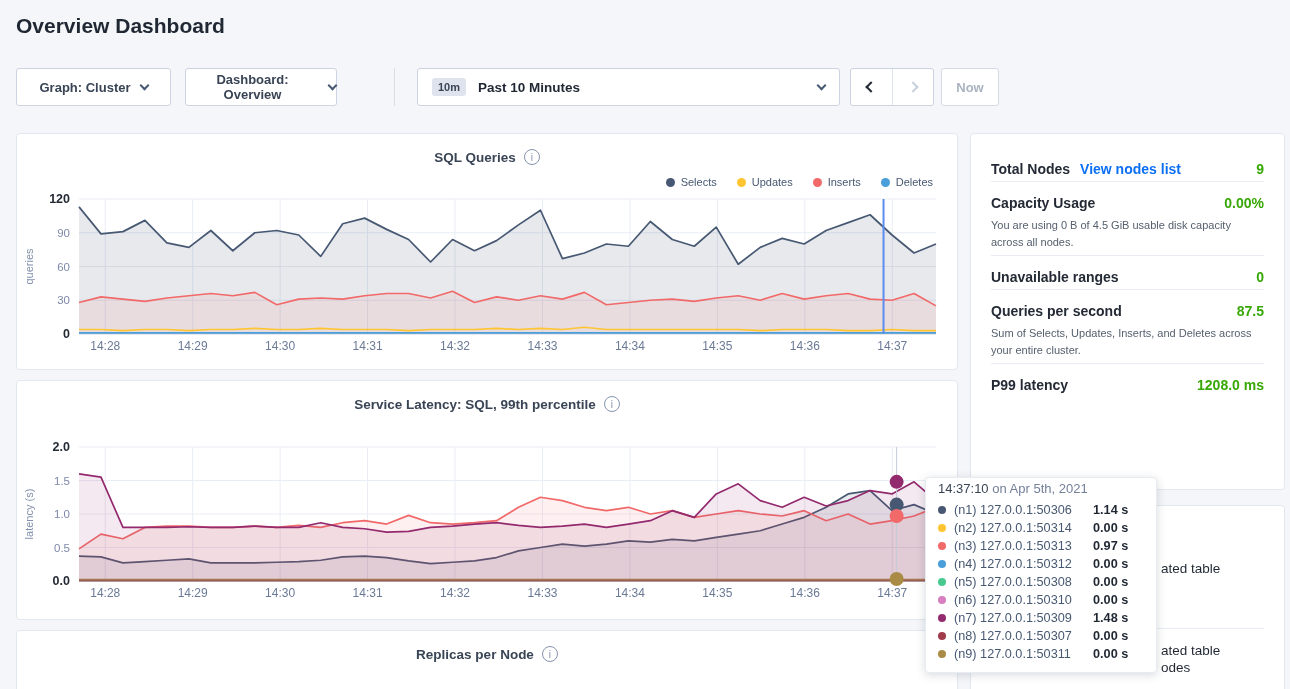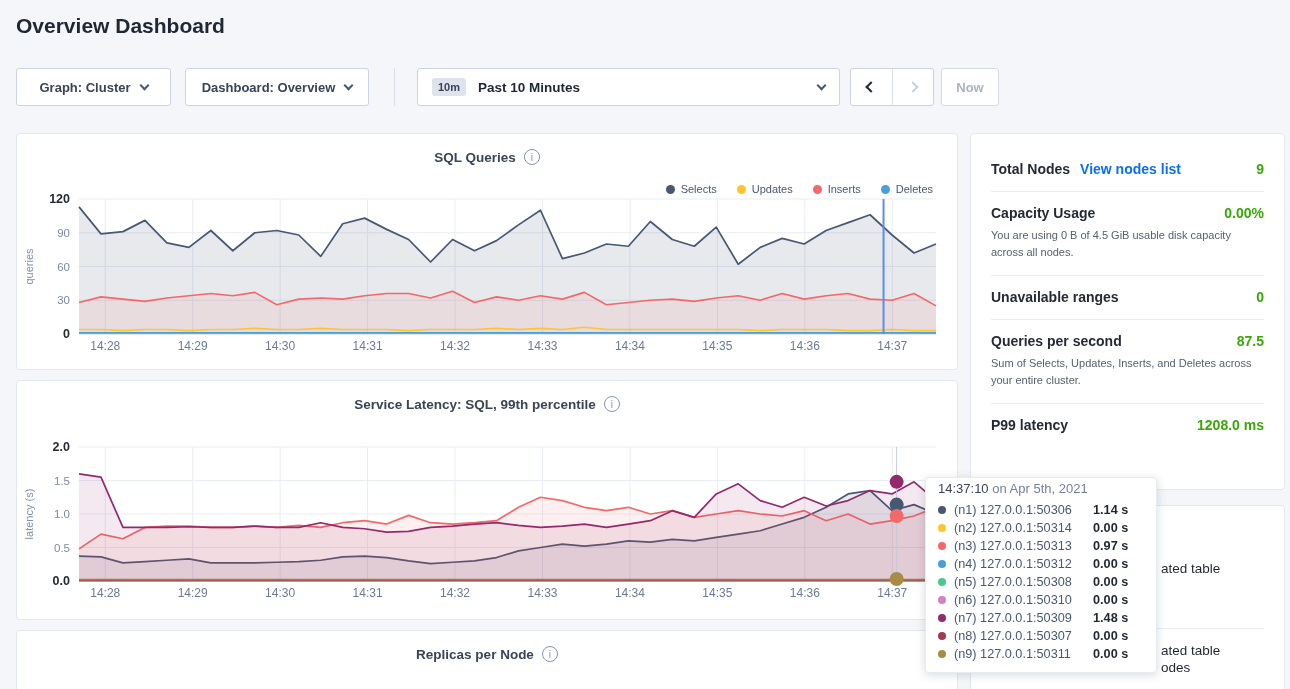--- a/index.html
+++ b/index.html
@@ -6,21 +6,21 @@
   html,body { width:1290px; height:689px; overflow:hidden; }
   body { font-family:"Liberation Sans","DejaVu Sans",sans-serif; background:#f4f6f9; color:#242a35; }
   .viewport { position:relative; width:1290px; height:689px; overflow:hidden; }
 
   .page-title { position:absolute; left:16px; top:14px; font-size:21px; font-weight:600; color:#1f2733; }
 
   
   .ctl { position:absolute; top:68px; height:38px; background:#fff; border:1px solid #cdd3e0; border-radius:3px;
          display:flex; align-items:center; font-size:13px; font-weight:700; color:#394455; cursor:pointer; }
   .dd1 { left:16px; width:155px; justify-content:center; gap:10px; }
-  .dd2 { left:185px; width:184px; justify-content:center; gap:10px; }
+  .dd2 { left:185px; width:152px; justify-content:center; gap:10px; }
   .vdiv { position:absolute; left:394px; top:68px; height:38px; width:1px; background:#d9dfe9; }
   .timepicker { left:417px; width:423px; padding:0 14px; gap:12px; }
   .badge { background:#dfe3ee; color:#394455; font-size:11px; font-weight:700; padding:3px 6px; border-radius:3px; }
   .tp-label { font-size:13.5px; color:#1f2733; }
   .tp-chev { margin-left:auto; }
   .chev { width:7px; height:7px; border-right:2px solid #475872; border-bottom:2px solid #475872;
           transform:rotate(45deg); display:inline-block; margin-top:-3px; }
   .pager { position:absolute; left:850px; top:68px; width:84px; height:38px; background:#fff;
            border:1px solid #cdd3e0; border-radius:3px; display:flex; }
   .pager button { flex:1; background:none; border:none; display:flex; align-items:center; justify-content:center; cursor:pointer; }
@@ -29,28 +29,28 @@
   .chev-right { width:8px; height:8px; border-right:2.5px solid #c9d1dd; border-top:2.5px solid #c9d1dd; transform:rotate(45deg); }
   .now-btn { position:absolute; left:941px; top:68px; width:58px; height:38px; background:#fff; border:1px solid #d5dae4;
              border-radius:3px; font-size:13px; font-weight:700; color:#aab3c1; font-family:inherit; }
 
   .card { position:absolute; background:#fff; border:1px solid #e2e8f0; border-radius:4px; }
   .chart-title-row { position:absolute; left:0; right:0; top:15px; display:flex; justify-content:center; align-items:center; gap:8px; z-index:2; }
   .chart-title { font-size:13.5px; font-weight:700; color:#394455; }
   .info-icon { width:16px; height:16px; border:1.5px solid #8694ad; border-radius:50%; color:#8694ad;
                font-size:10px; display:inline-flex; align-items:center; justify-content:center; cursor:pointer; }
   .legend { position:absolute; top:42px; right:24px; display:flex; gap:20px; z-index:2; }
-  .legend-item { display:flex; align-items:center; gap:6px; font-size:11px; color:#475872; cursor:pointer;margin-top:7px; }
+  .legend-item { display:flex; align-items:center; gap:6px; font-size:11px; color:#475872; cursor:pointer; }
   .legend-dot { width:9px; height:9px; border-radius:50%; }
   svg.chart { position:absolute; left:0; top:0; font-family:inherit; }
 
   
   .summary-card { left:970px; top:133px; width:315px; height:357px; padding:14px 20px; }
   .summary-head { text-align:center; font-size:13px; font-weight:700; color:#242a35; padding:4px 0 10px; }
-  .srow { padding:13px 0 14px; border-bottom:1px solid #e9edf3; }
+  .srow { padding:13px 0 4px; border-bottom:1px solid #e9edf3; }
   .srow:last-child { border-bottom:none; }
   .srow-main { display:flex; align-items:baseline; font-size:14px; font-weight:700; color:#242a35; }
   .srow-value { margin-left:auto; color:#37a806; }
   .nodes-link { color:#0b6ff4; margin-left:10px; cursor:pointer; text-decoration:none; }
   .srow-desc { font-size:11px; font-weight:400; color:#56606e; line-height:1.55; margin-top:6px; }
 
   
   .events-card { left:970px; top:505px; width:315px; height:200px; }
   .ev-frag { position:absolute; left:190px; font-size:13.5px; color:#1f2733; white-space:nowrap; }
   .ev-div { position:absolute; left:20px; right:20px; top:122px; border-top:1px solid #e9edf3; }

